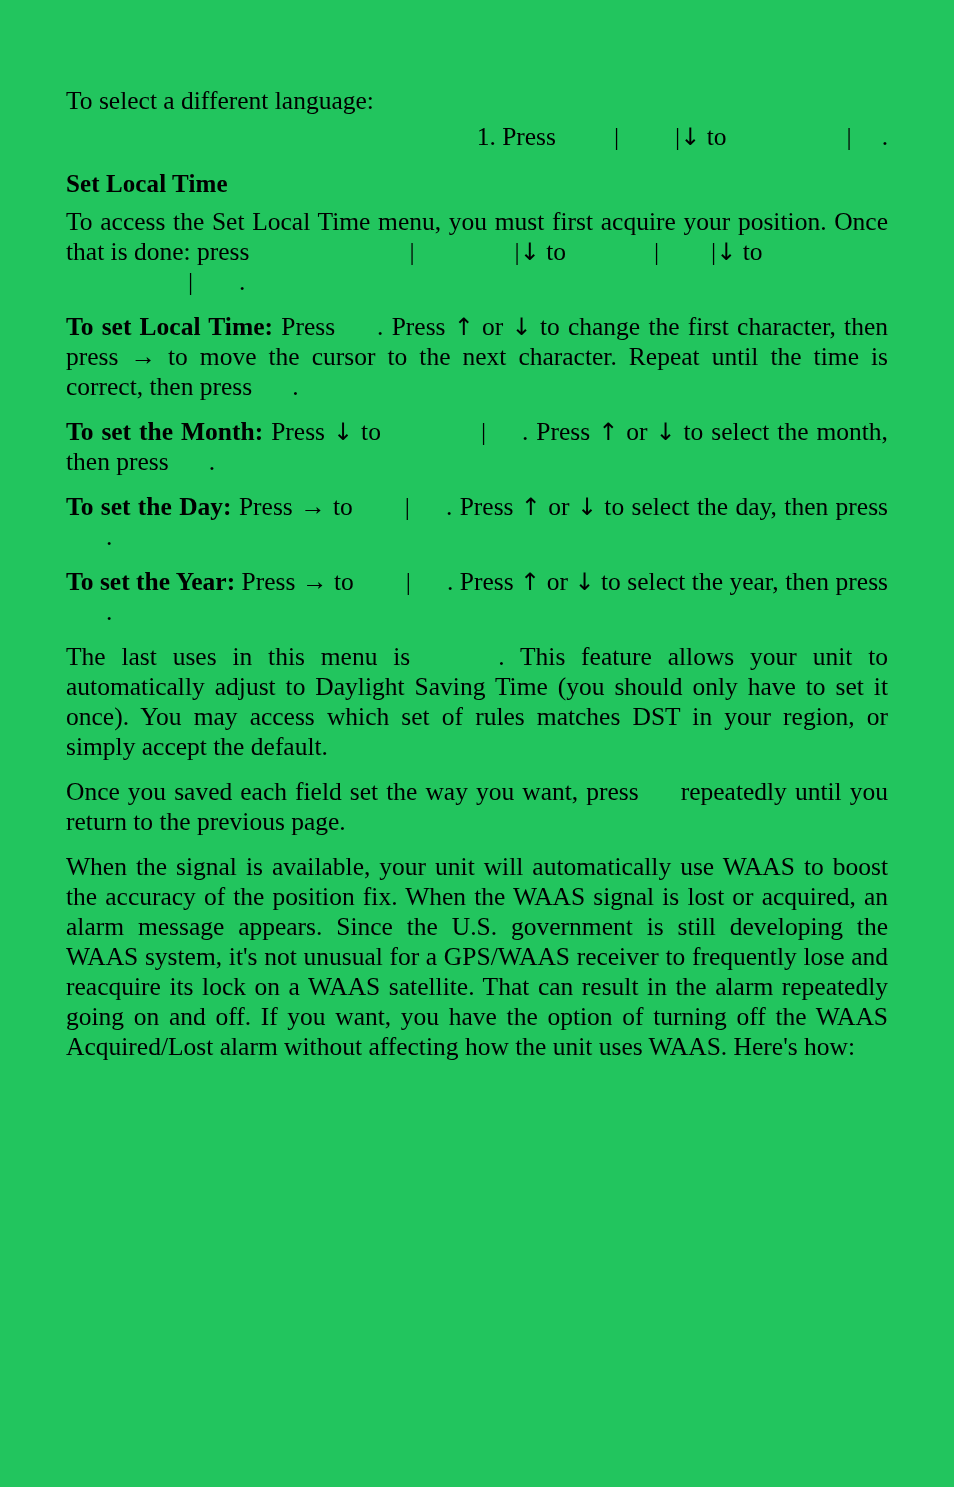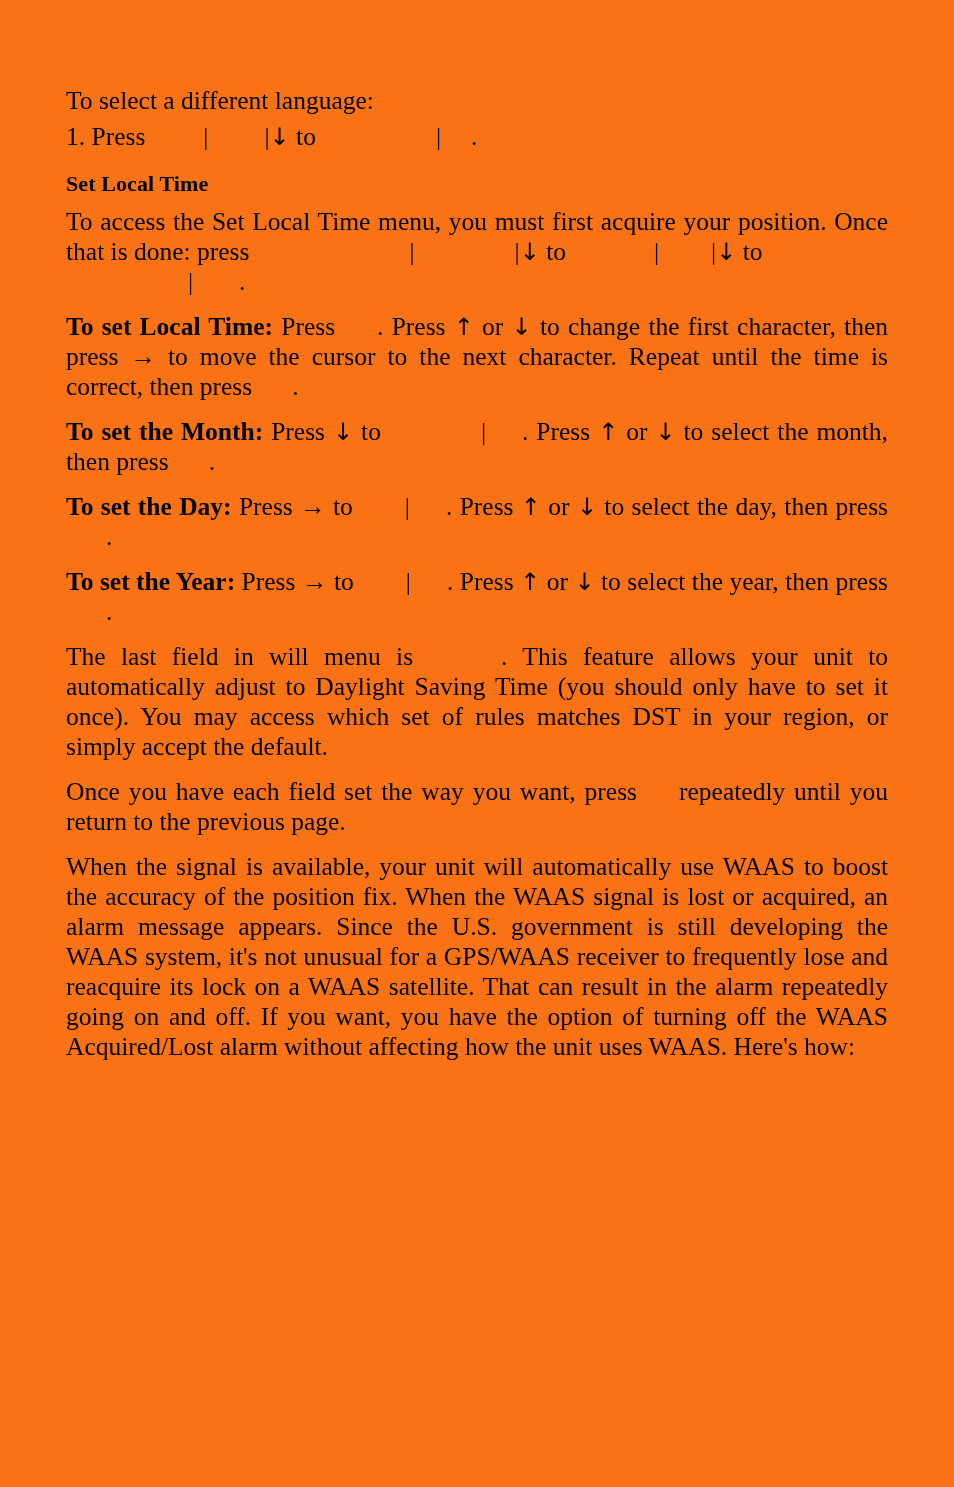--- a/index.html
+++ b/index.html
@@ -11,21 +11,21 @@
     width: 954px;
     height: 1487px;
     font-family: "Liberation Serif", "DejaVu Serif", serif;
     color: #000000;
     -webkit-font-smoothing: antialiased;
   }
   .page {
     position: relative;
     width: 954px;
     height: 1487px;
-    background: #f97316;
+    background: #22c55e;
     box-sizing: border-box;
     padding: 86px 66px 0 66px;
   }
   .content {
     width: 822px;
   }
 
   
   .para {
     font-size: 25.5px;
@@ -34,27 +34,27 @@
     text-justify: inter-word;
     margin: 0 0 15px 0;
     hyphens: none;
   }
   .para.tight { margin-bottom: 6px; }
   .para.noindent { text-indent: 0; }
 
   .step {
     font-size: 25.5px;
     line-height: 30px;
-    text-align: left;
+    text-align: right;
     margin: 0 0 9px 0;
     white-space: nowrap;
   }
 
   h2.heading {
-    font-size: 22px;
+    font-size: 25px;
     font-weight: bold;
     line-height: 32px;
     margin: 16px 0 7px 0;
     letter-spacing: 0.1px;
   }
 
   .lead { font-weight: bold; }
 
   
   .gap { display: inline-block; }
@@ -99,21 +99,21 @@
     <p class="para noindent"><span>To access the Set Local Time menu, you must first acquire your position. Once that is done: press</span><span class="gap g8"></span><span class="bar">|</span><span class="gap g9"></span><span class="bar">|</span><span class="arrow">↓</span><span> to</span><span class="gap g13"></span><span class="bar">|</span><span class="gap g12"></span><span class="bar">|</span><span class="arrow">↓</span><span> to</span><br><span class="indent-line"></span><span class="bar">|</span><span class="gap g14"></span><span>.</span></p>
 
     <p class="para noindent"><span class="lead">To set Local Time:</span><span> Press</span><span class="gap g7"></span><span>. Press </span><span class="arrow">↑</span><span> or </span><span class="arrow">↓</span><span> to change the first character, then press </span><span class="arrow-r">→</span><span> to move the cursor to the next character. Repeat until the time is correct, then press</span><span class="gap g10"></span><span>.</span></p>
 
     <p class="para noindent"><span class="lead">To set the Month:</span><span> Press </span><span class="arrow">↓</span><span> to</span><span class="gap g9"></span><span class="bar">|</span><span class="gap g11"></span><span>. Press </span><span class="arrow">↑</span><span> or </span><span class="arrow">↓</span><span> to select the month, then press</span><span class="gap g10"></span><span>.</span></p>
 
     <p class="para noindent"><span class="lead">To set the Day:</span><span> Press </span><span class="arrow-r">→</span><span> to</span><span class="gap g12"></span><span class="bar">|</span><span class="gap g11"></span><span>. Press </span><span class="arrow">↑</span><span> or </span><span class="arrow">↓</span><span> to select the day, then press</span><span class="gap g10"></span><span>.</span></p>
 
     <p class="para noindent"><span class="lead">To set the Year:</span><span> Press </span><span class="arrow-r">→</span><span> to</span><span class="gap g12"></span><span class="bar">|</span><span class="gap g11"></span><span>. Press </span><span class="arrow">↑</span><span> or </span><span class="arrow">↓</span><span> to select the year, then press</span><span class="gap g10"></span><span>.</span></p>
 
-    <p class="para noindent"><span>The last field in will menu is</span><span class="gap g13"></span><span>. This feature allows your unit to automatically adjust to Daylight Saving Time (you should only have to set it once). You may access which set of rules matches DST in your region, or simply accept the default.</span></p>
+    <p class="para noindent"><span>The last uses in this menu is</span><span class="gap g13"></span><span>. This feature allows your unit to automatically adjust to Daylight Saving Time (you should only have to set it once). You may access which set of rules matches DST in your region, or simply accept the default.</span></p>
 
-    <p class="para noindent"><span>Once you have each field set the way you want, press</span><span class="gap g7"></span><span>repeatedly until you return to the previous page.</span></p>
+    <p class="para noindent"><span>Once you saved each field set the way you want, press</span><span class="gap g7"></span><span>repeatedly until you return to the previous page.</span></p>
 
 
     <p class="para noindent">When the signal is available, your unit will automatically use WAAS to boost the accuracy of the position fix. When the WAAS signal is lost or acquired, an alarm message appears. Since the U.S. government is still developing the WAAS system, it's not unusual for a GPS/WAAS receiver to frequently lose and reacquire its lock on a WAAS satellite. That can result in the alarm repeatedly going on and off. If you want, you have the option of turning off the WAAS Acquired/Lost alarm without affecting how the unit uses WAAS. Here's how:</p>
 
   </div>
 </div>
 
 </body></html>

